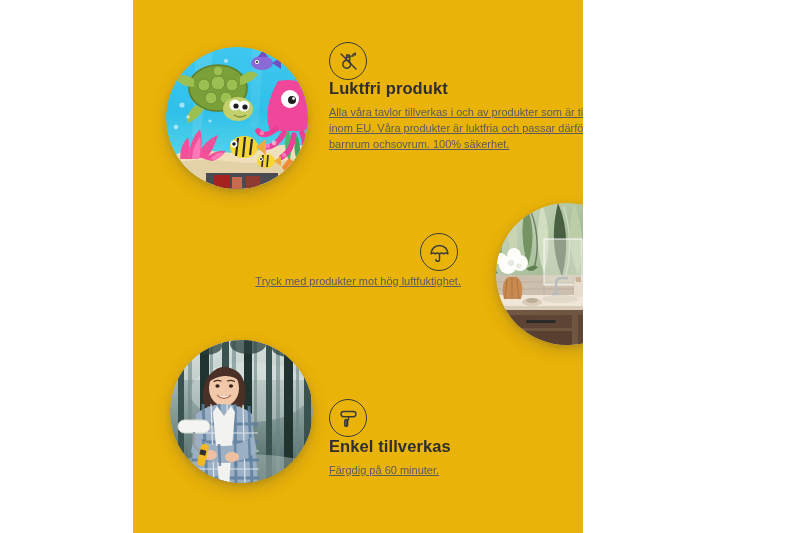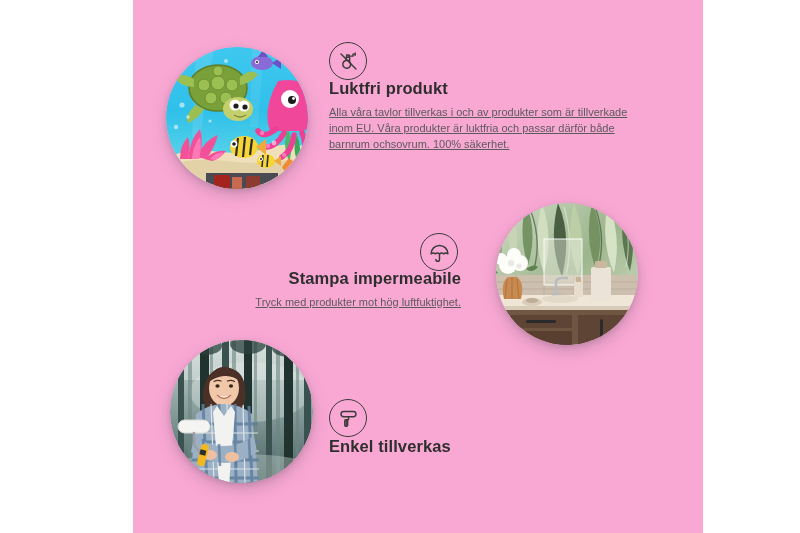--- a/index.html
+++ b/index.html
@@ -21,23 +21,23 @@
     width: 800px;
     height: 533px;
     background: #ffffff;
   }
 
   
   .panel {
     position: absolute;
     left: 133px;
     top: 0;
-    width: 570px;
+    width: 450px;
     height: 533px;
-    background: #f9a8d4;
+    background: #eab308;
     overflow: hidden;
   }
 
   
   .feature {
     position: absolute;
   }
 
   .f-text {
     position: absolute;
@@ -340,21 +340,20 @@
       </div>
 
       <div class="icon-circle" style="left:287px;top:233px;">
         <svg width="23" height="23" viewBox="0 0 24 24" fill="none" stroke="#3b3b3b" stroke-width="1.5" stroke-linecap="round" stroke-linejoin="round">
           <path d="M3.2 13.4 a8.8 8.8 0 0 1 17.6 0 a3.4 3.4 0 0 0 -4.4 0 a3.4 3.4 0 0 0 -4.4 0 a3.4 3.4 0 0 0 -4.4 0 a3.4 3.4 0 0 0 -4.4 0Z"></path>
           <path d="M12 13.4 L12 19.2 a1.9 1.9 0 0 1 -3.8 0"></path>
         </svg>
       </div>
 
       <div class="f-text align-right" style="left:28px;top:268px;width:300px;">
-        <p class="f-title">Stampa impermeabile</p>
         <p class="f-desc">Tryck med produkter mot hög luftfuktighet.</p>
       </div>
     </div>
 
     <div class="feature" style="left:0;top:0;width:534px;height:533px;">
 
       <div class="photo" style="left:37px;top:340px;width:143px;height:143px;">
         <svg width="143" height="143" viewBox="0 0 143 143" aria-hidden="true">
           <defs>
             <clipPath id="c3">
@@ -478,17 +477,18 @@
       <div class="icon-circle" style="left:196px;top:399px;">
         <svg width="23" height="23" viewBox="0 0 24 24" fill="none" stroke="#3b3b3b" stroke-width="1.5" stroke-linecap="round" stroke-linejoin="round">
           <rect x="4.2" y="4.6" width="15.6" height="5.6" rx="2.8"></rect>
           <path d="M12 10.2 L12 13.4 L9.6 13.4 L9.6 20"></path>
           <rect x="8.1" y="13.4" width="3" height="6.6" rx="1"></rect>
         </svg>
       </div>
 
       <div class="f-text align-left" style="left:196px;top:436px;width:300px;">
         <p class="f-title">Enkel tillverkas</p>
+        <p class="f-desc">Färgdig på 60 minuter.</p>
       </div>
     </div>
 
   </div>
 </div>
 
 </body></html>

